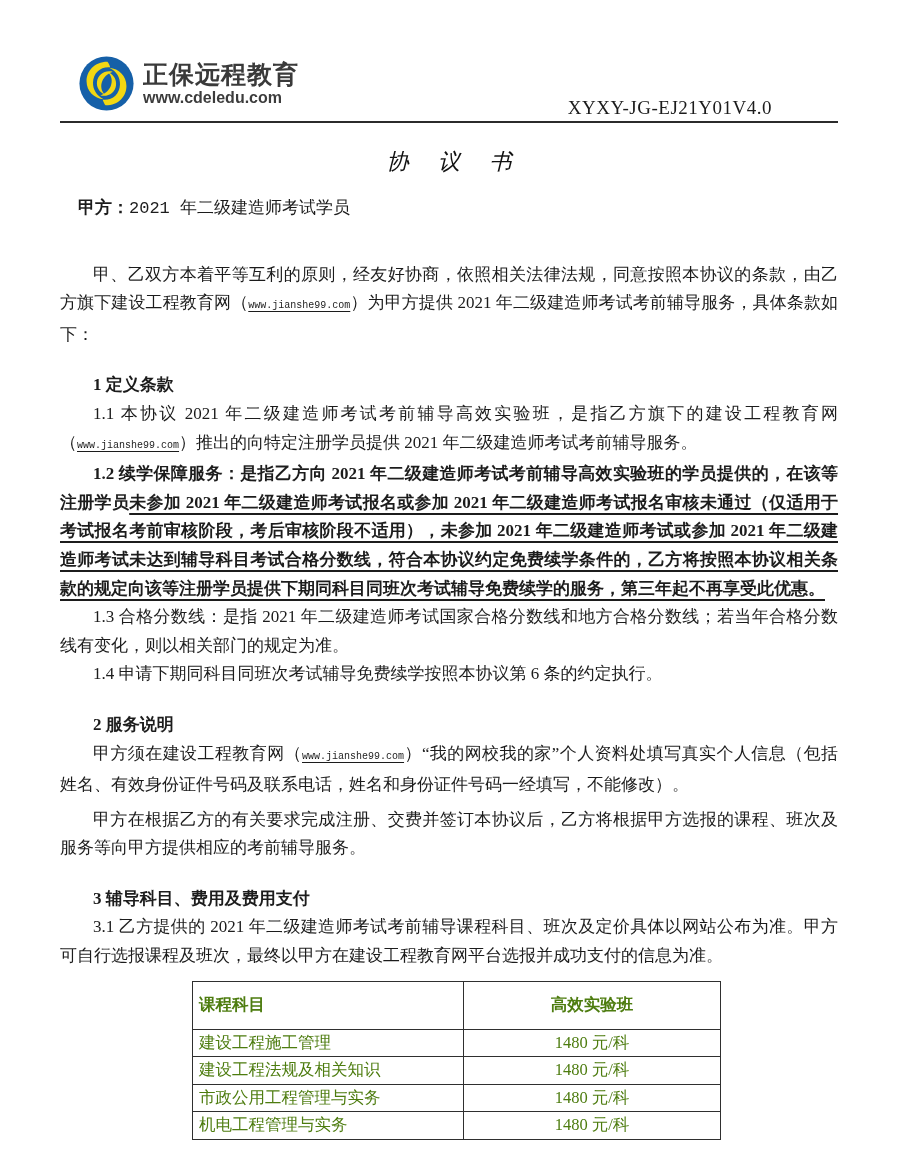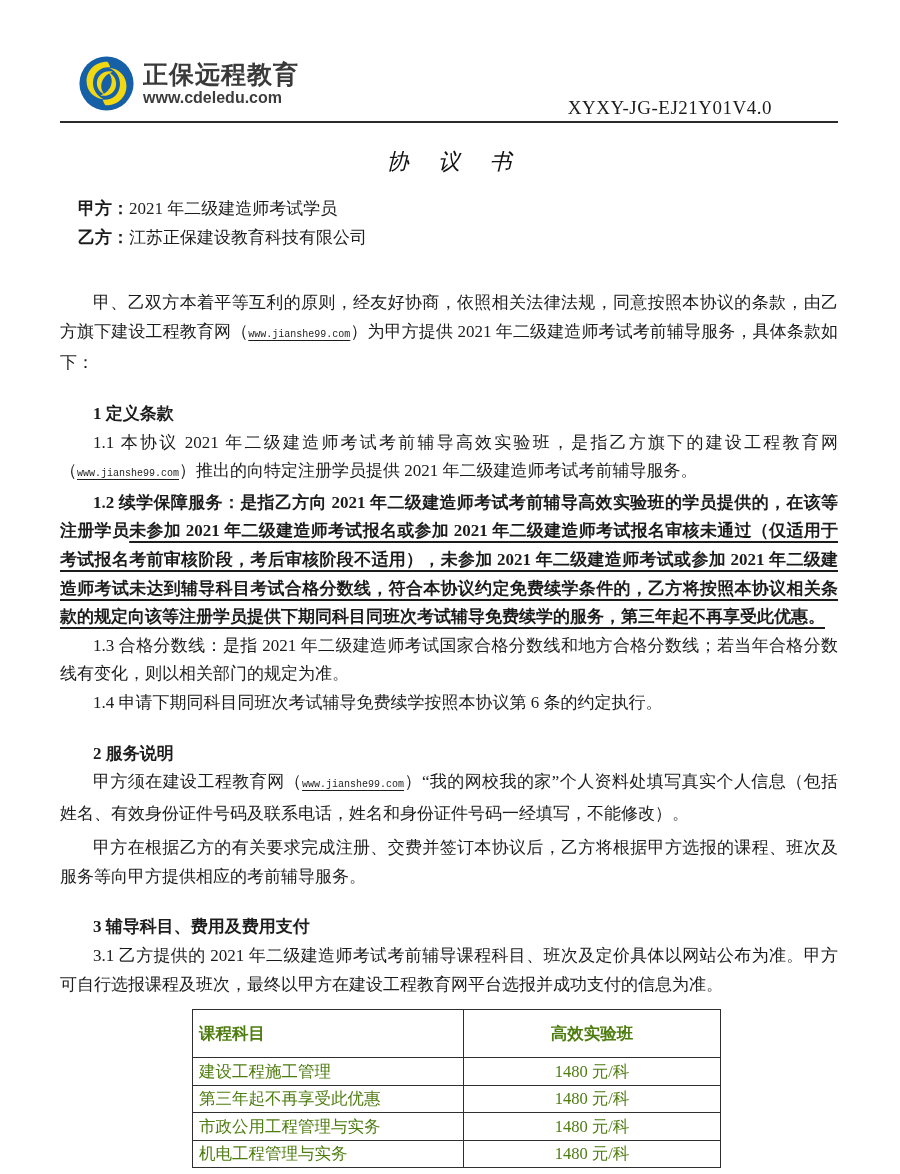--- a/index.html
+++ b/index.html
@@ -34,21 +34,21 @@
     font-size: 19px; color: #1c1c1c; letter-spacing: 0.5px;
   }
   .rule { height: 2px; background: #2b2b2b; margin-top: 4px; }
   
   .title {
     text-align: center; font-size: 22px; font-weight: normal;
     letter-spacing: 12px; margin: 24px 0 18px 12px; color: #111; font-style: italic;
   }
   
   p { margin: 0; line-height: 28.6px; text-align: justify; }
-  .party { padding-left: 18px; }
+  .party { padding-left: 18px; font-family: Liberation Mono, monospace; }
   .b { font-weight: bold; }
   .indent { text-indent: 33px; }
   .h {
     font-weight: bold; text-indent: 33px; line-height: 28.6px; margin: 0;
   }
   .gap-lg { margin-top: 37px; }
   .gap-md { margin-top: 22px; }
   .gap-sm { margin-top: 6px; }
   .url {
     font-family: "Liberation Mono", "DejaVu Sans Mono", monospace;
@@ -92,21 +92,20 @@
         <div class="brand-url">www.cdeledu.com</div>
       </div>
     </div>
     <div class="doc-code">XYXY-JG-EJ21Y01V4.0</div>
   </div>
   <div class="rule"></div>
 
   <div class="title">协 议 书</div>
 
   <p class="party"><span class="b">甲方：</span><span>2021 年二级建造师考试学员</span></p>
-  <p class="party"><span class="b">乙方：</span><span>江苏正保建设教育科技有限公司</span></p>
 
   <p class="indent gap-lg"><span>甲、乙双方本着平等互利的原则，经友好协商，依照相关法律法规，同意按照本协议的条款，由乙方旗下建设工程教育网（</span><span class="url">www.jianshe99.com</span><span>）为甲方提供 2021 年二级建造师考试考前辅导服务，具体条款如下：</span></p>
 
   <p class="h gap-md">1 定义条款</p>
   <p class="indent"><span>1.1 本协议 2021 年二级建造师考试考前辅导高效实验班，是指乙方旗下的建设工程教育网（</span><span class="url">www.jianshe99.com</span><span>）推出的向特定注册学员提供 2021 年二级建造师考试考前辅导服务。</span></p>
   <p class="indent b"><span>1.2 续学保障服务：是指乙方向 2021 年二级建造师考试考前辅导高效实验班的学员提供的，在该等注册学员</span><span class="ul">未参加 2021 年二级建造师考试报名或参加 2021 年二级建造师考试报名审核未通过（仅适用于考试报名考前审核阶段，考后审核阶段不适用），未参加 2021 年二级建造师考试或参加 2021 年二级建造师考试未达到辅导科目考试合格分数线，符合本协议约定免费续学条件的，乙方将按照本协议相关条款的规定向该等注册学员提供下期同科目同班次考试辅导免费续学的服务，第三年起不再享受此优惠。</span></p>
   <p class="indent">1.3 合格分数线：是指 2021 年二级建造师考试国家合格分数线和地方合格分数线；若当年合格分数线有变化，则以相关部门的规定为准。</p>
   <p class="indent">1.4 申请下期同科目同班次考试辅导免费续学按照本协议第 6 条的约定执行。</p>
 
   <p class="h gap-md">2 服务说明</p>
@@ -122,21 +121,21 @@
         <th class="col-subject">课程科目</th>
         <th class="col-price">高效实验班</th>
       </tr>
     </thead>
     <tbody>
       <tr>
         <td class="col-subject">建设工程施工管理</td>
         <td class="col-price">1480 元/科</td>
       </tr>
       <tr>
-        <td class="col-subject">第三年起不再享受此优惠</td>
+        <td class="col-subject">建设工程法规及相关知识</td>
         <td class="col-price">1480 元/科</td>
       </tr>
       <tr>
         <td class="col-subject">市政公用工程管理与实务</td>
         <td class="col-price">1480 元/科</td>
       </tr>
       <tr>
         <td class="col-subject">机电工程管理与实务</td>
         <td class="col-price">1480 元/科</td>
       </tr>

